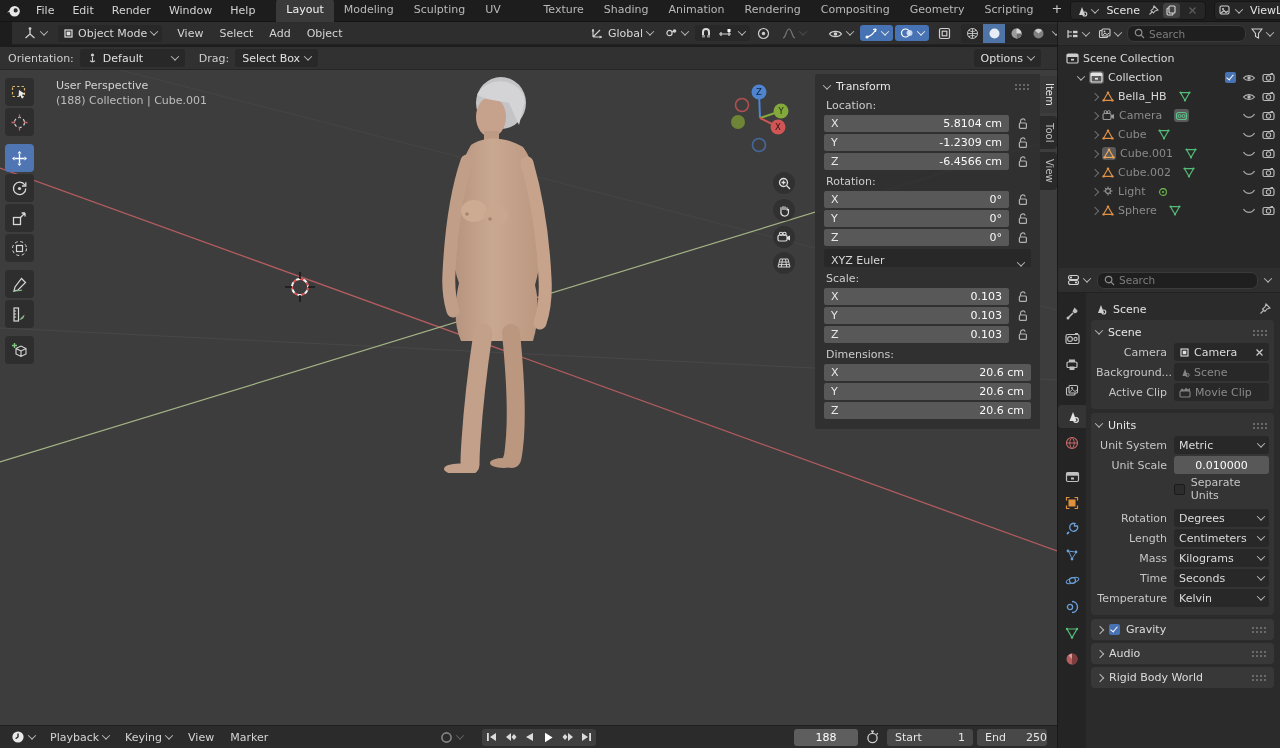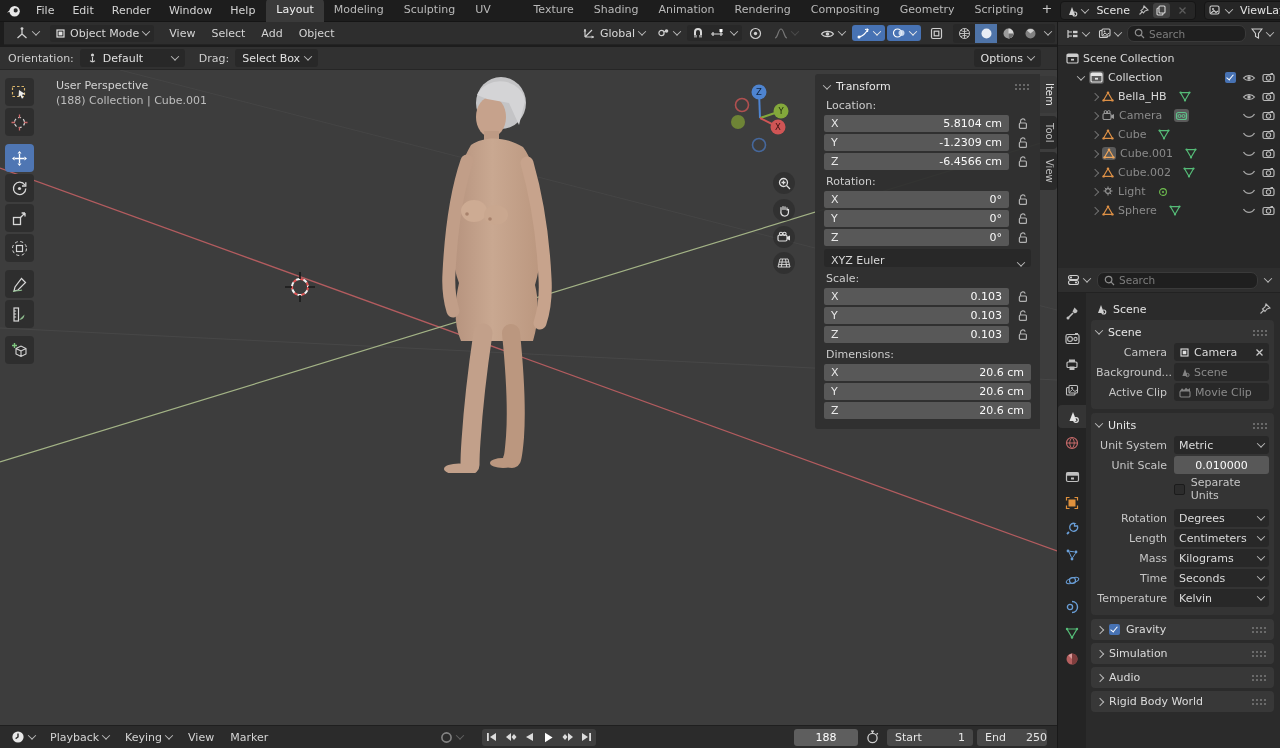--- a/index.html
+++ b/index.html
@@ -13,31 +13,31 @@
   .chev.dim   { border-color:#6f6f6f; }
   .grip { width:17px; height:7px; flex:0 0 auto;
           background-image:radial-gradient(#808080 0.9px, transparent 1px);
           background-size:4px 4px; opacity:.7; }
   .spacer { flex:1; }
   svg { display:block; flex:0 0 auto; }
 
   
   #topbar { position:absolute; left:0; top:0; width:1280px; height:22px; background:#1d1d1d; display:flex; align-items:center; border-bottom:1px solid #151515; }
   .menu-item { padding:0 9px; color:#d4d4d4; line-height:22px; cursor:default; }
-  .ws-tabs { display:flex; margin-left:2px; height:24px; }
+  .ws-tabs { display:flex; margin-left:12px; height:24px; }
   .ws-tab { padding:0 10px; line-height:22px; color:#b9b9b9; }
   .ws-tab.active { background:#3a3a3a; color:#f0f0f0; border-radius:4px 4px 0 0; }
   .ws-add { padding:0 8px; line-height:20px; color:#c9c9c9; font-size:13px; }
   .id-block { display:flex; align-items:center; gap:4px; background:#262626; border:1px solid #151515; border-radius:4px; height:19px; padding:0 4px; }
   .id-block .txt { color:#e2e2e2; padding:0 4px; }
   .id-btn { width:17px; height:15px; display:flex; align-items:center; justify-content:center; background:#424242; border-radius:3px; }
   .id-btn.flat { background:transparent; }
 
   
-  #vp-header { position:absolute; left:4px; top:22px; width:1057px; height:23px; background:#2e2e2e; display:flex; align-items:center; padding:0 6px; gap:2px; border-bottom:1px solid #232323; }
+  #vp-header { position:absolute; left:12px; top:22px; width:1057px; height:23px; background:#2e2e2e; display:flex; align-items:center; padding:0 6px; gap:2px; border-bottom:1px solid #232323; }
   .hbtn { display:flex; align-items:center; gap:4px; padding:2px 5px; border-radius:3px; }
   .hbtn.box { background:#282828; }
   .hbtn.blue { background:#4772b3; }
   .hmenu { padding:2px 7px; color:#d4d4d4; }
   .seg { display:flex; background:#282828; border-radius:3px; overflow:hidden; }
   .seg .sbtn { width:22px; height:19px; display:flex; align-items:center; justify-content:center; }
   .seg .sbtn.active { background:#4f74a8; }
 
   
   #tool-settings { position:absolute; left:0; top:47px; width:1057px; height:23px; background:#313131; display:flex; align-items:center; padding:0 8px; gap:6px; border-bottom:1px solid #262626; }
@@ -1259,26 +1259,20 @@
 
     <div class="panel-collapsed">
       <span class="chev right"></span>
       <span class="cb"></span>
       <span>Gravity</span>
       <span class="spacer"></span>
         <span class="grip"></span>
     </div>
     <div class="panel-collapsed">
       <span class="chev right"></span>
-      <span>Simulation</span>
-      <span class="spacer"></span>
-        <span class="grip"></span>
-    </div>
-    <div class="panel-collapsed">
-      <span class="chev right"></span>
       <span>Audio</span>
       <span class="spacer"></span>
         <span class="grip"></span>
     </div>
     <div class="panel-collapsed">
       <span class="chev right"></span>
       <span>Rigid Body World</span>
       <span class="spacer"></span>
         <span class="grip"></span>
     </div>

